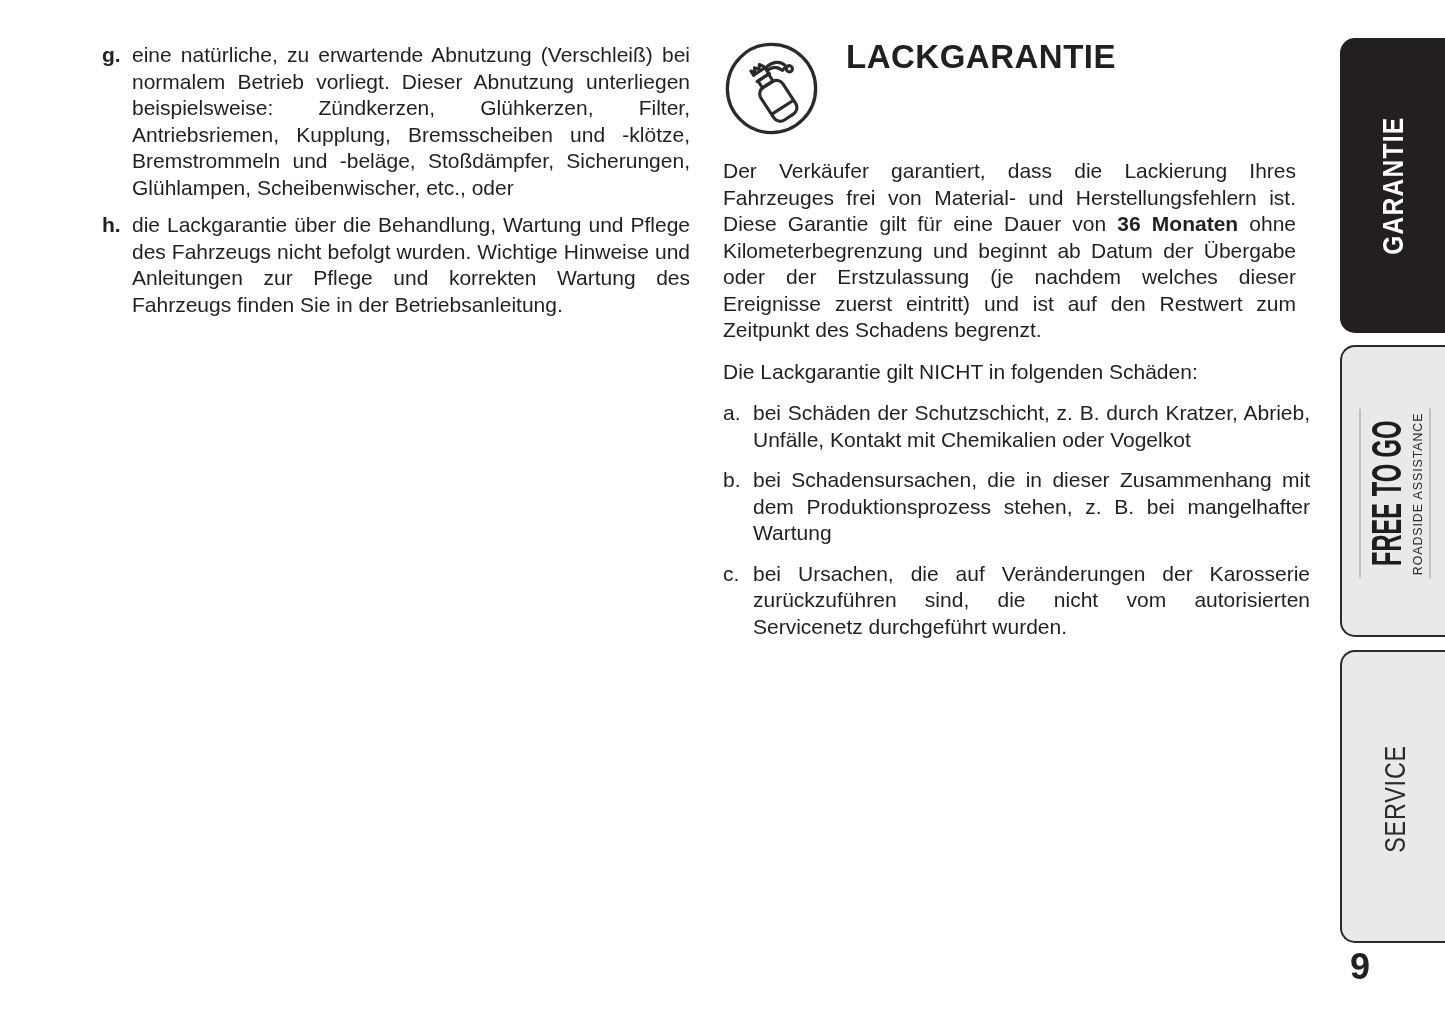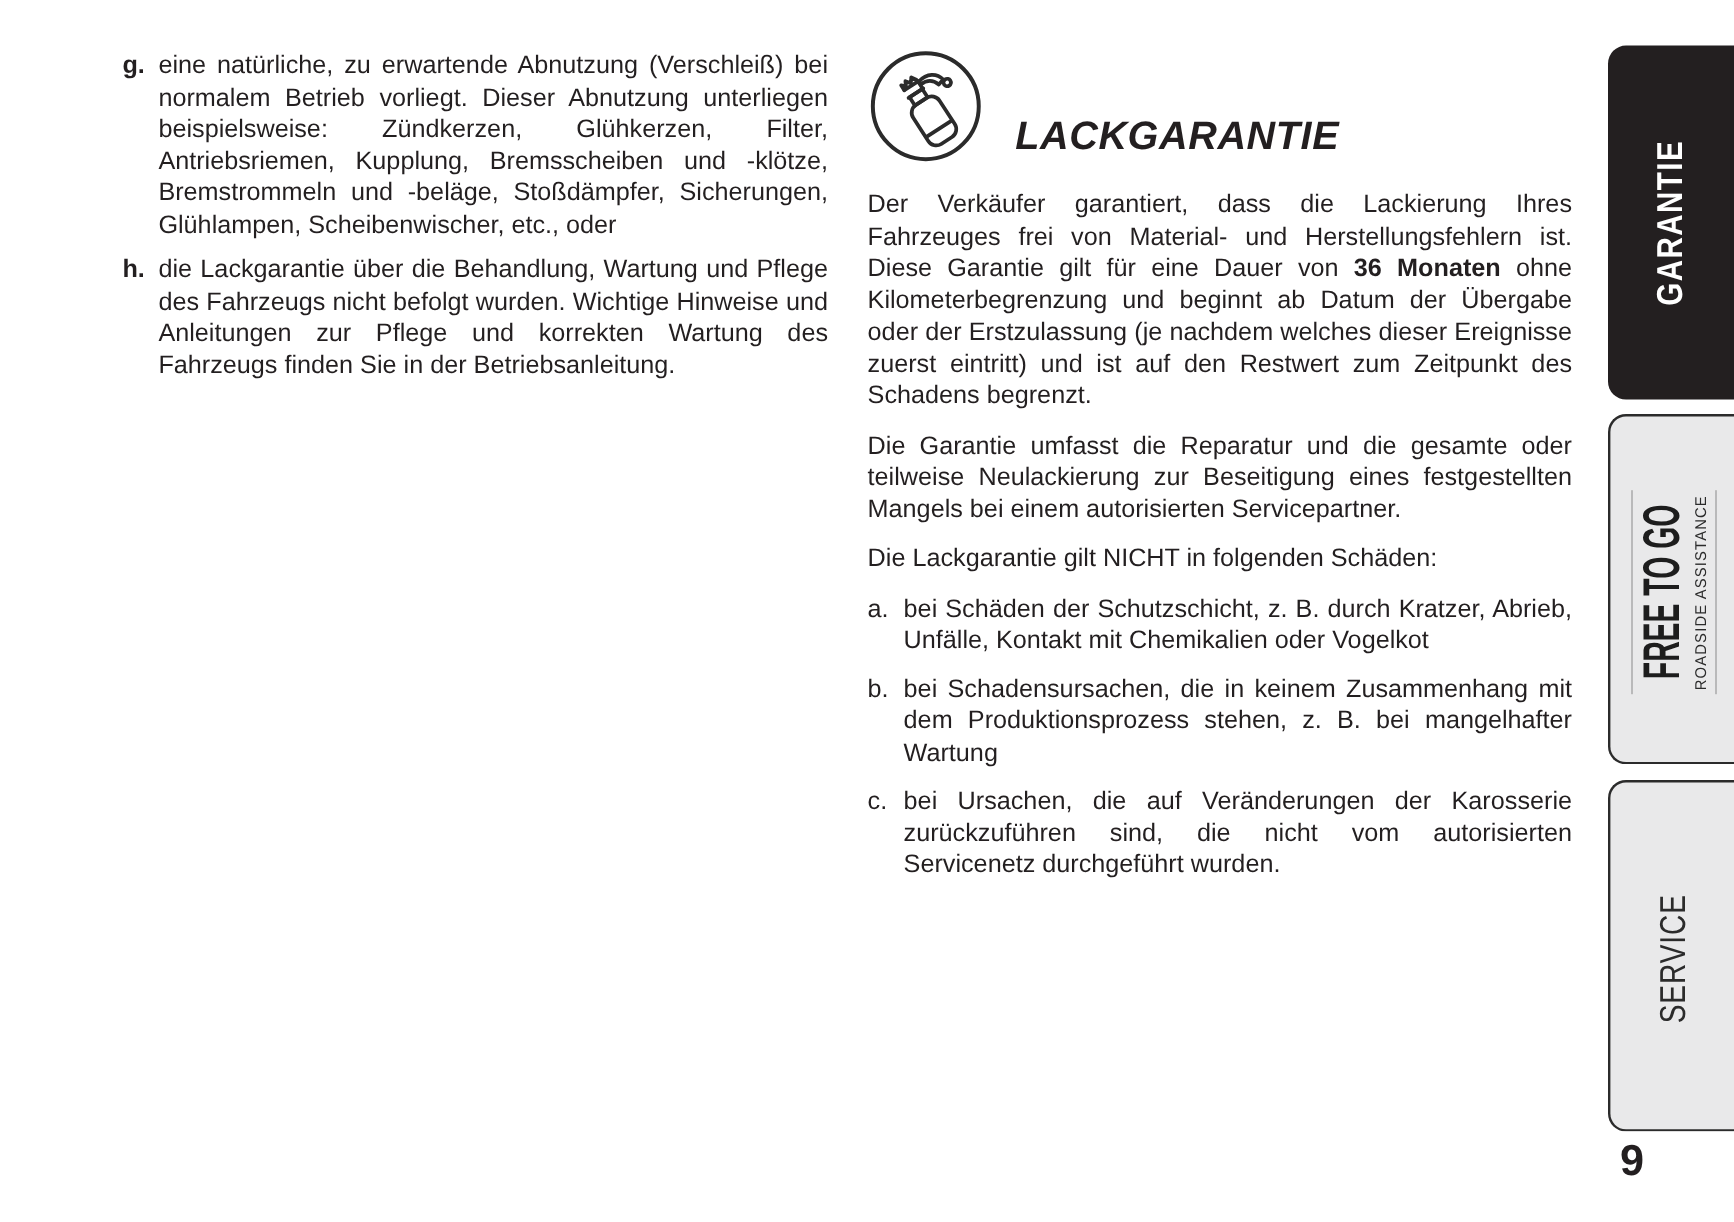--- a/index.html
+++ b/index.html
@@ -4,27 +4,27 @@
 <style>
   html,body{margin:0;padding:0;background:#ffffff;}
   .page{
     position:relative;width:1445px;height:1018px;background:#ffffff;overflow:hidden;
     font-family:"Liberation Sans",sans-serif;color:#231f20;
   }
   
   .col{position:absolute;font-size:21px;line-height:26.5px;}
   .col-left{left:102px;top:42px;width:588px;}
   .col-right{left:723px;top:40px;width:587px;}
-  .para{margin:0 0 15px 0;text-align:justify;}
+  .para{margin:0 14px 15px 0;text-align:justify;}
   .hang{position:relative;padding-left:30px;margin:0 0 11px 0;text-align:justify;}
   .hang .lbl{position:absolute;left:0;top:0;}
   .lbl-bold{font-weight:bold;}
   .b{font-weight:bold;}
   
-  .rc-header{display:flex;align-items:flex-end;height:97px;margin-bottom:21px;font-style:italic;}
+  .rc-header{display:flex;align-items:flex-start;height:97px;margin-bottom:21px;}
   .icon-wrap{width:97px;height:97px;flex:0 0 auto;}
   .rc-title{font-size:33px;font-weight:bold;letter-spacing:.5px;margin:0 0 8px 26px;line-height:1;}
   
   .tab{position:absolute;left:1340px;width:105px;border-radius:15px 0 0 15px;}
   .tab-dark{background:#231f20;}
   .tab-light{background:#e9e9ea;border:2px solid #2b2b2b;border-right:none;box-sizing:border-box;}
   .rot{position:absolute;display:flex;flex-direction:column;align-items:center;justify-content:center;transform:rotate(-90deg);}
   .tab1{top:38px;height:295px;}
   .tab1 .rot{width:295px;height:105px;left:-95px;top:95px;}
   .tab2{top:345px;height:292px;}
@@ -70,31 +70,30 @@
             <path d="M59,28.5 c10,-2.5 17,2.5 18.5,10 l-5.5,1.5 c-2,-6.5 -7,-9 -13,-8.5 z"></path>
             <circle cx="79" cy="42.5" r="3.2"></circle>
           </g>
         </svg>
       </div>
       <h1 class="rc-title">LACKGARANTIE</h1>
     </div>
 
     <p class="para"><span>Der Verkäufer garantiert, dass die Lackierung Ihres Fahrzeuges frei von Material- und Herstellungsfehlern ist. Diese Garantie gilt für eine Dauer von </span><span class="b">36 Monaten</span><span> ohne Kilometerbegrenzung und beginnt ab Datum der Übergabe oder der Erstzulassung (je nachdem welches dieser Ereignisse zuerst eintritt) und ist auf den Restwert zum Zeitpunkt des Schadens begrenzt.</span></p>
 
-    <p class="para">Die Garantie umfasst die Reparatur und die gesamte oder teilweise Neulackierung zur Beseitigung eines festgestellten Mangels bei einem autorisierten Servicepartner.</p>
 
     <p class="para" style="text-align:left;">Die Lackgarantie gilt NICHT in folgenden Schäden:</p>
 
     <div class="hang" style="margin-bottom:14px;">
       <span class="lbl">a.</span>
       <span>bei Schäden der Schutzschicht, z. B. durch Kratzer, Abrieb, Unfälle, Kontakt mit Chemikalien oder Vogelkot</span>
     </div>
     <div class="hang" style="margin-bottom:14px;">
       <span class="lbl">b.</span>
-      <span>bei Schadensursachen, die in keinem Zusammenhang mit dem Produktionsprozess stehen, z. B. bei mangelhafter Wartung</span>
+      <span>bei Schadensursachen, die in dieser Zusammenhang mit dem Produktionsprozess stehen, z. B. bei mangelhafter Wartung</span>
     </div>
     <div class="hang" style="margin-bottom:14px;">
       <span class="lbl">c.</span>
       <span>bei Ursachen, die auf Veränderungen der Karosserie zurückzuführen sind, die nicht vom autorisierten Servicenetz durchgeführt wurden.</span>
     </div>
 
   </div>
 
   <div class="tab tab-dark tab1">
     <div class="rot">

